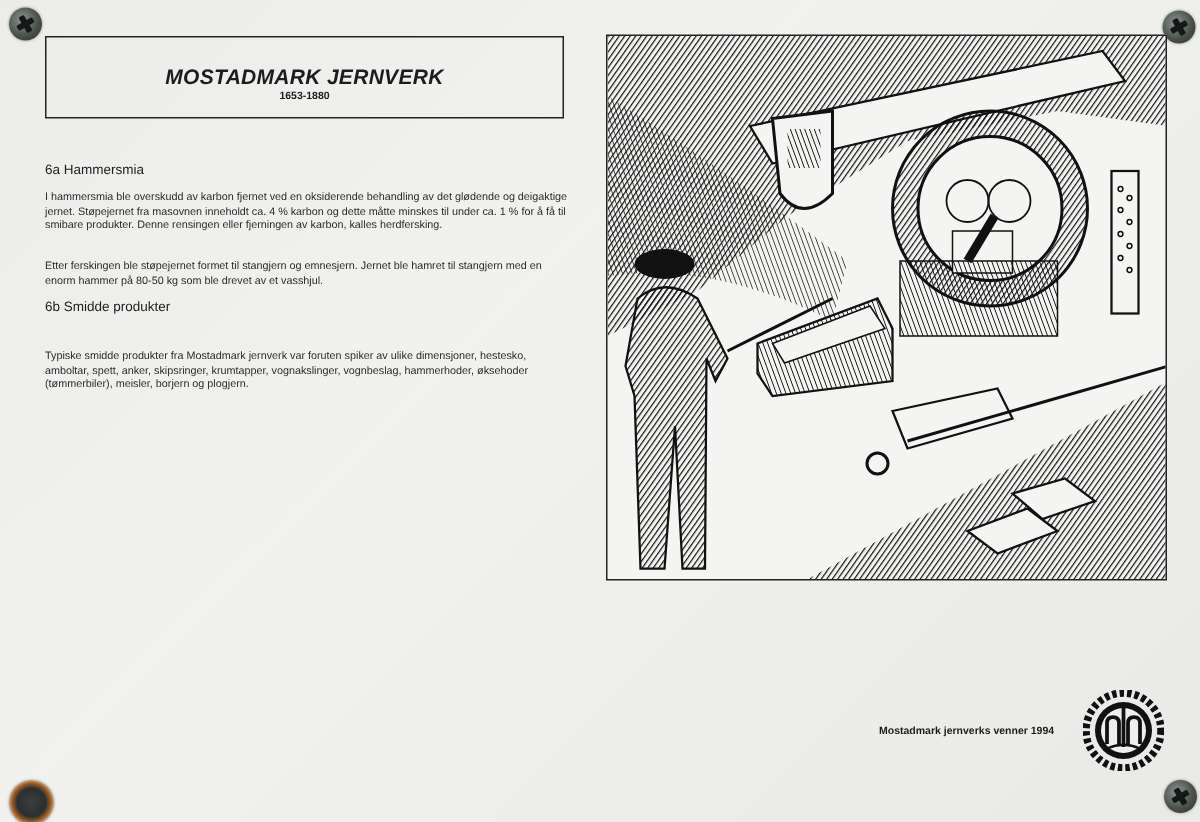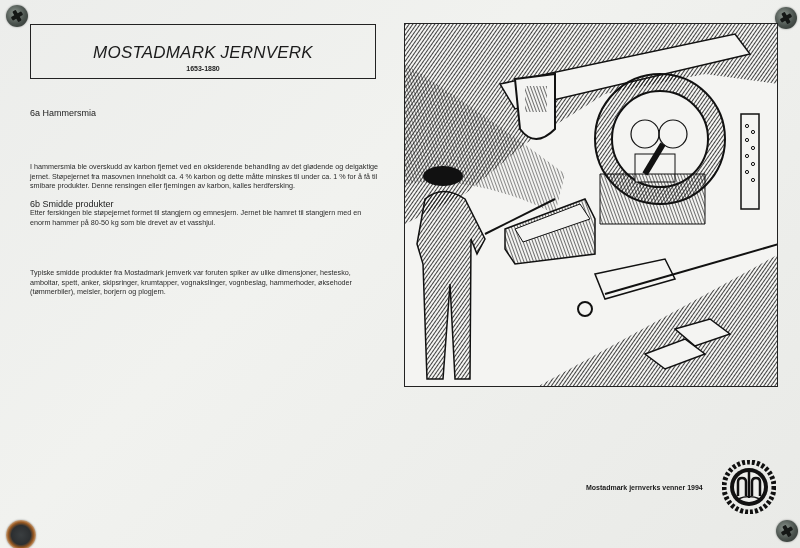--- a/index.html
+++ b/index.html
@@ -10,25 +10,25 @@
     }
     .screw { position:absolute; width:22px; height:22px; border-radius:50%;
       background: radial-gradient(circle at 40% 38%, #8c968f 0%, #4a524d 55%, #2a2f2c 100%);
       box-shadow: 0 0 2px rgba(0,0,0,.4); }
     .screw::after { content:""; position:absolute; left:5px; top:9px; width:12px; height:4px; background:#151816; transform:rotate(-30deg); border-radius:1px; }
     .screw::before { content:""; position:absolute; left:9px; top:5px; width:4px; height:12px; background:#151816; transform:rotate(-30deg); border-radius:1px; }
     .rust { background: radial-gradient(circle at 50% 50%, #3a3e40 0%, #2c2f31 45%, #9a5a22 60%, rgba(180,110,40,.4) 75%, rgba(0,0,0,0) 90%); width:30px; height:30px; }
     .rust::before, .rust::after { display:none; }
 
     .title-box { position:absolute; left:30px; top:24px; width:346px; height:55px; border:1.5px solid #222; box-sizing:border-box; text-align:center; }
-    .title { font-weight:normal; font-style:italic; font-size:17px; margin-top:18px; letter-spacing:0.2px; }
+    .title { font-weight:bold; font-style:italic; font-size:14px; margin-top:18px; letter-spacing:0.2px; }
     .years { font-weight:bold; font-size:7px; margin-top:2px; }
 
     .section-h { position:absolute; left:30px; font-weight:normal; font-size:9px; }
-    .para { position:absolute; left:30px; width:350px; font-size:7.2px; line-height:9.6px; color:#2a2a2a;margin-top:36px; }
+    .para { position:absolute; left:30px; width:350px; font-size:7.2px; line-height:9.6px; color:#2a2a2a; }
 
     .illus { position:absolute; left:404px; top:23px; width:374px; height:364px; border:1.5px solid #222; box-sizing:border-box; background:#f4f4f2; overflow:hidden; }
     .footer-text { position:absolute; left:586px; top:484px; font-weight:bold; font-size:7px; color:#1a1a1a; }
     .logo { position:absolute; left:722px; top:460px; width:54px; height:54px; }
   </style>
 </head>
 <body>
 
 <div class="screw" style="left:6px; top:5px;"></div>
 <div class="screw" style="left:775px; top:7px;"></div>

